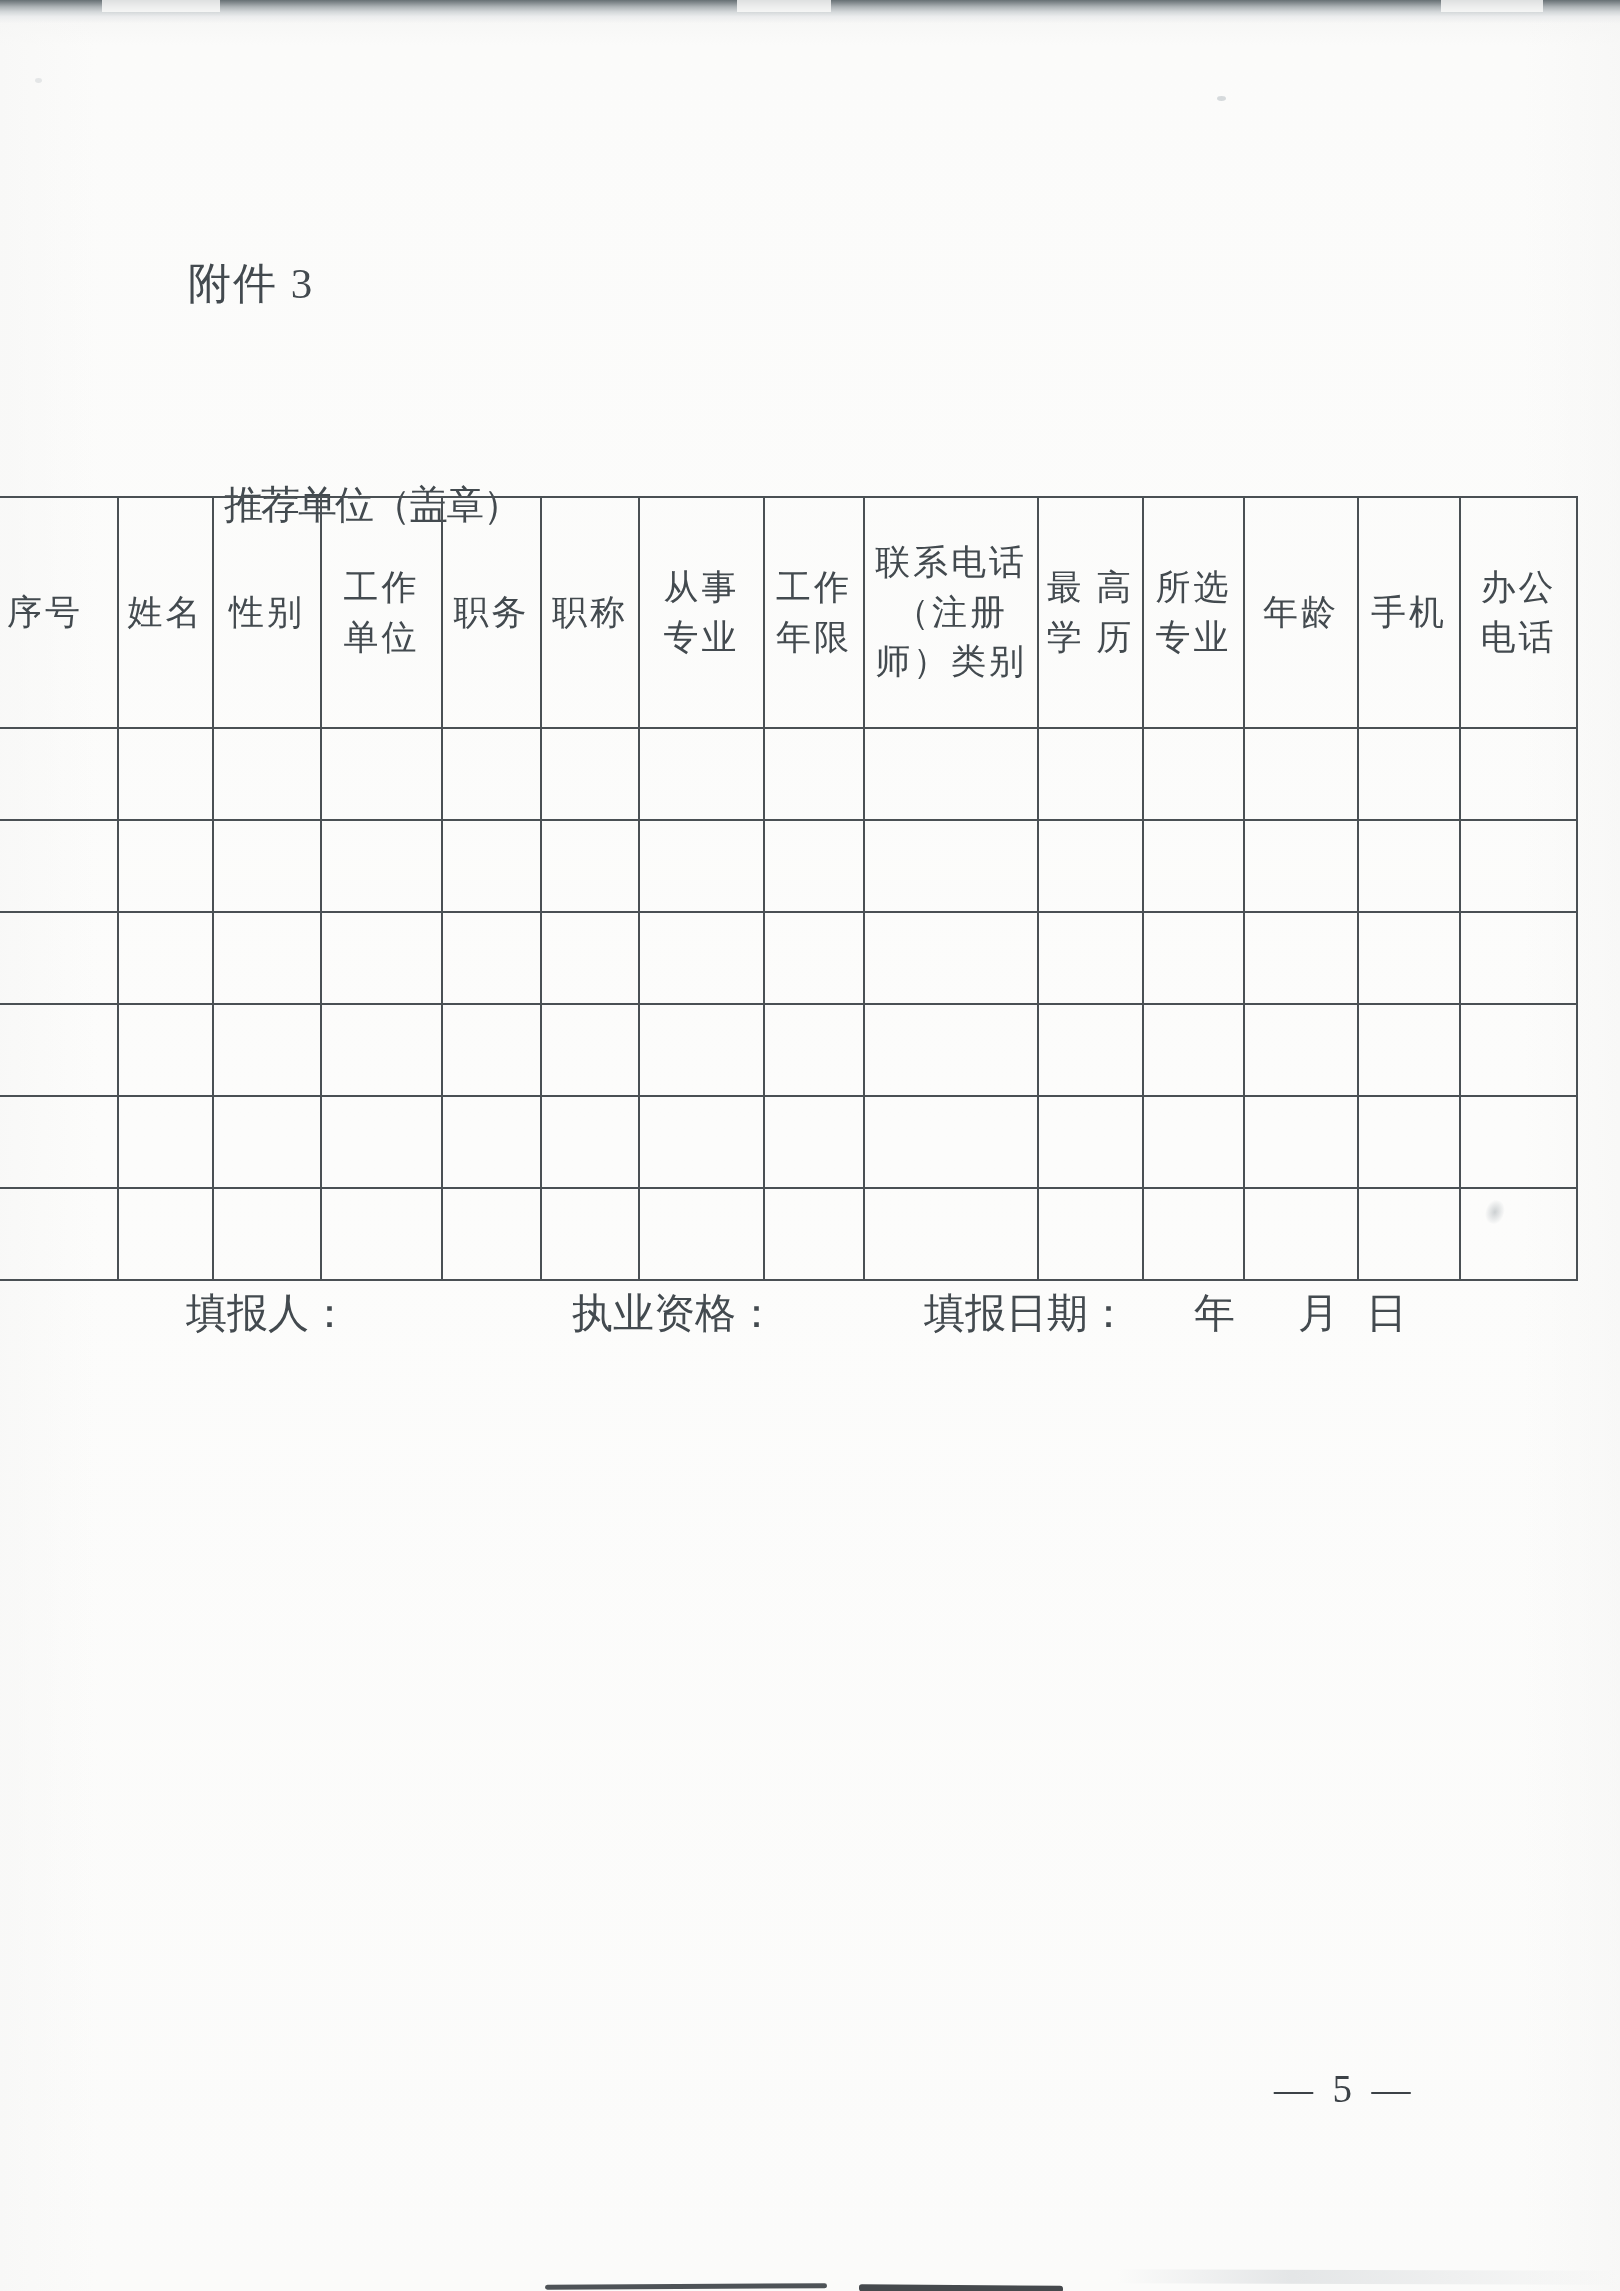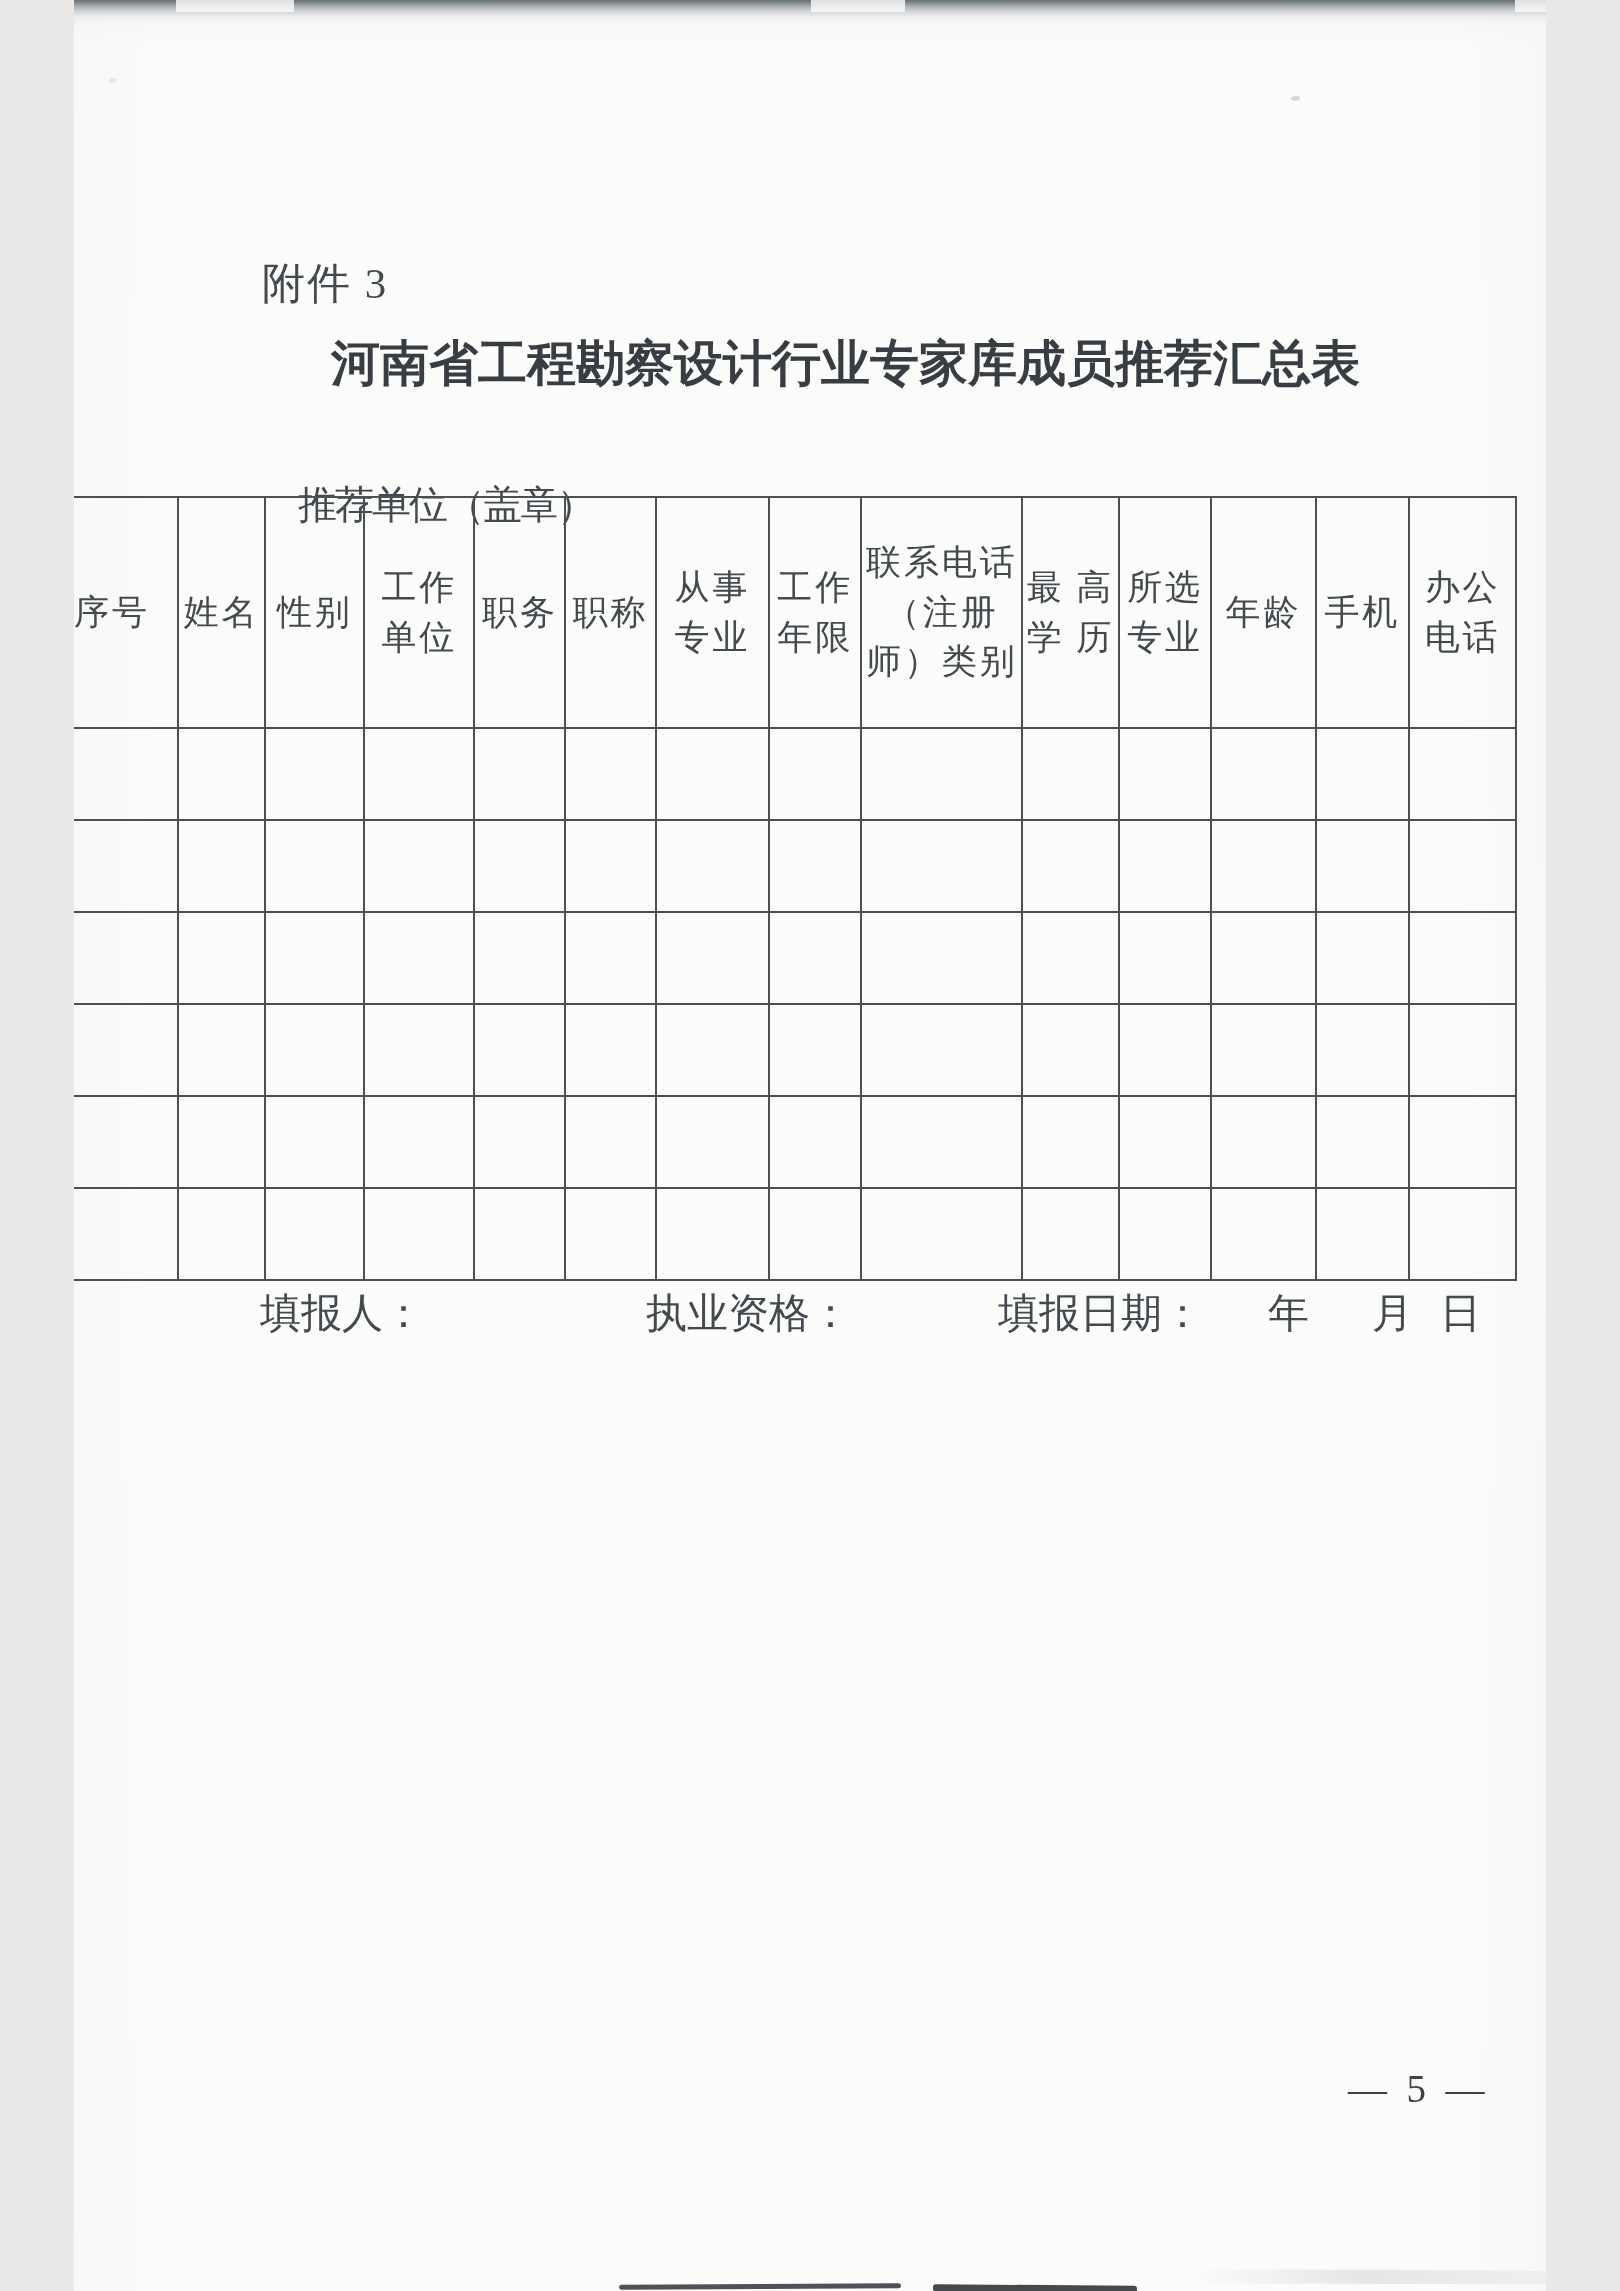--- a/index.html
+++ b/index.html
@@ -1,18 +1,18 @@
 <!DOCTYPE html>
 <html><head>
 <meta charset="utf-8">
 <style>
   html,body{margin:0;padding:0;background:#e9e9e8;}
   .page{
     position:relative;
-    width:1472px;height:2292px;
+    width:1620px;height:2292px;
     margin:0 auto;
     overflow:hidden;
     background:
       linear-gradient(90deg, rgba(246,246,245,.6) 0%, rgba(251,251,250,0) 6%, rgba(251,251,250,0) 94%, rgba(244,244,243,.5) 100%),
       linear-gradient(180deg, #f4f4f3 0%, #fbfbfa 2%, #fcfcfb 50%, #fbfbfa 100%);
     font-family:"Liberation Serif","DejaVu Serif",serif;
     color:#434a4f;
   }
 
   
@@ -91,21 +91,20 @@
   <div class="edge-top-gap gap2"></div>
   <div class="edge-top-gap gap3"></div>
   <div class="speck speck1"></div>
   <div class="speck speck2"></div>
   <div class="cell-smudge"></div>
   <div class="bottom-smudge"></div>
   <div class="bottom-mark1"></div>
   <div class="bottom-mark2"></div>
 
   <div class="attachment">附件 3</div>
-  <div class="doc-title">河南省工程勘察设计行业专家库成员推荐汇总表</div>
   <div class="stamp-line">推荐单位（盖章）</div>
 
   <table class="summary">
     <colgroup>
       <col class="c0">
         <col class="c1">
         <col class="c2">
         <col class="c3">
         <col class="c4">
       <col class="c5">

